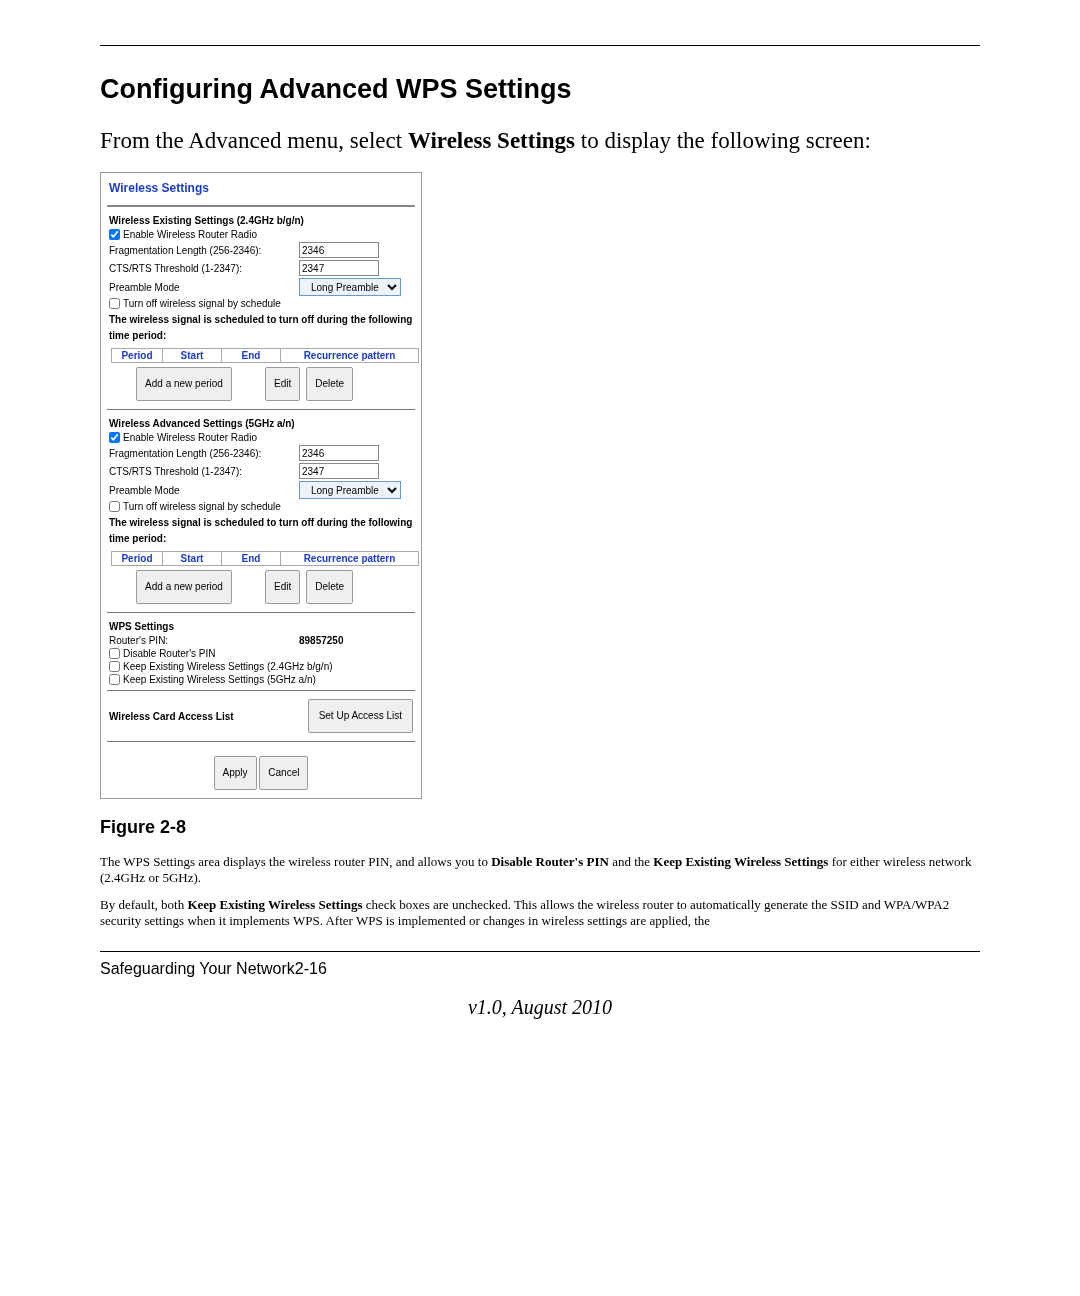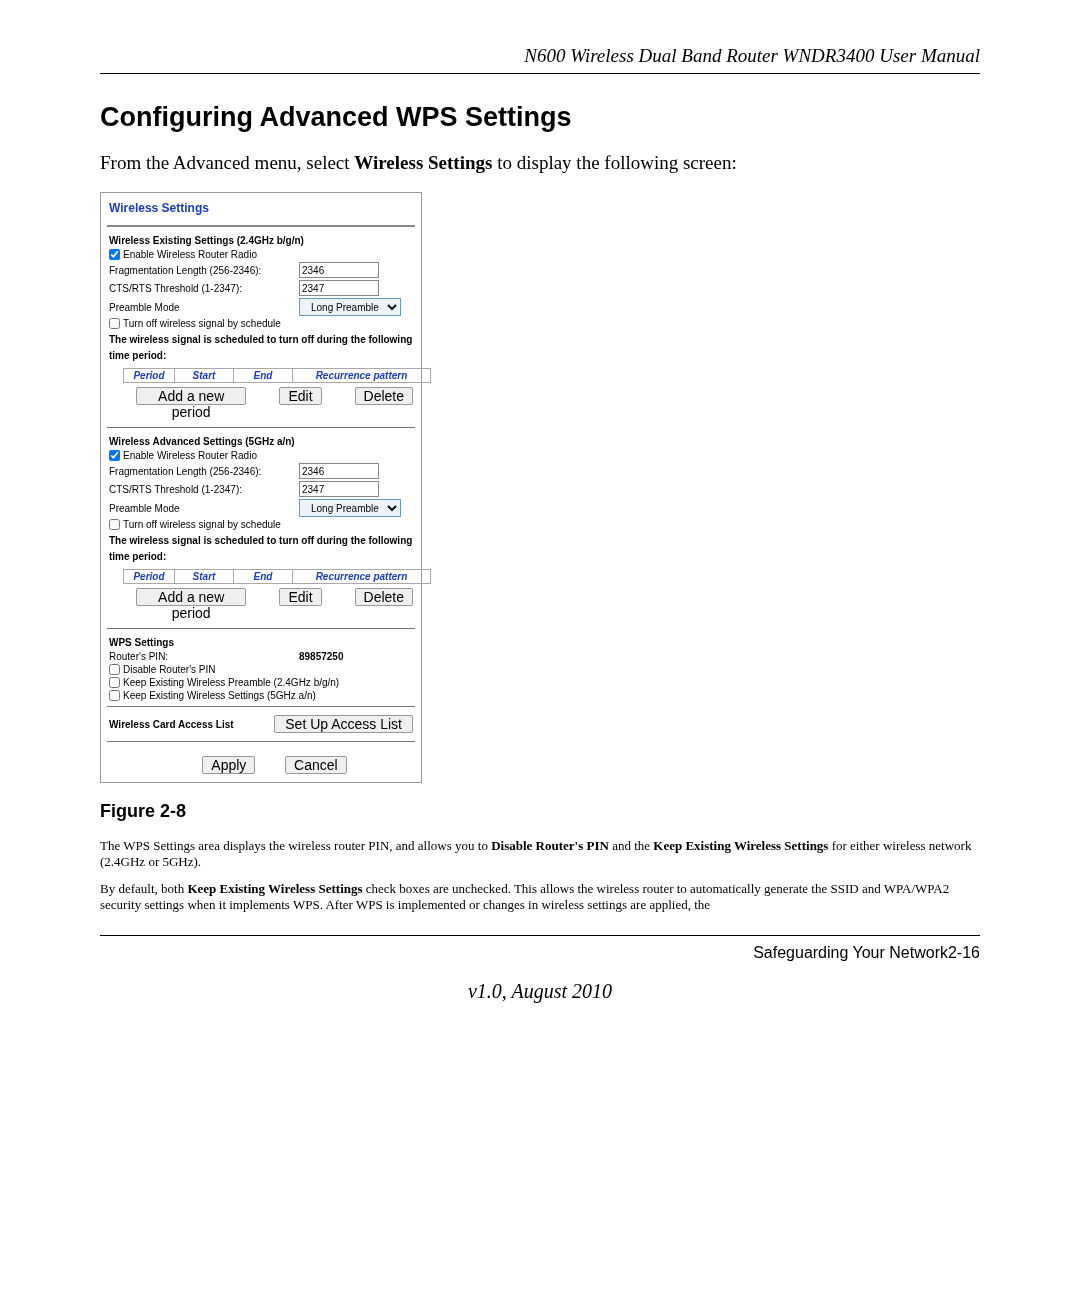--- a/index.html
+++ b/index.html
@@ -24,21 +24,21 @@
     border-top: 1.5px solid #000;
     margin: 0 0 28px 0;
   }
   h1.section-heading {
     font-family: Arial, Helvetica, sans-serif;
     font-size: 27px;
     font-weight: bold;
     margin: 6px 0 14px 0;
   }
   .intro {
-    font-size: 19px;
+    font-size: 23px;
     margin-bottom: 18px;
   }
 
   
   .shot {
     width: 322px;
     border: 1px solid #9a9a9a;
     font-family: Arial, Helvetica, sans-serif;
     font-size: 10px;
     color: #000;
@@ -98,40 +98,38 @@
     font-weight: bold;
     font-size: 10px;
     line-height: 16px;
     padding: 2px 2px;
   }
   table.sched {
     width: 100%;
     border: 1px solid #aaa;
     border-collapse: collapse;
     font-size: 10px;
-    margin: 2px 16px;
-    font-style: italic;
+    margin: 2px 4px;
   }
   table.sched th {
     color: #1a3bcf;
     font-weight: bold;
     border: 1px solid #aaa;
     padding: 1px 4px;
     text-align: center;
   }
   .btn {
-    font-size: 14px;
+    font-size: 10px;
     font-family: Arial, Helvetica, sans-serif;
     background: #efefef;
     border: 1px solid #999;
     border-radius: 2px;
     padding: 0 8px;
-    height: 18px;
+    height: 34px;
     line-height: 16px;
-    margin-left: 27px;
   }
   .sched-controls {
     display:flex;
     gap:6px;
     padding: 2px 2px 4px 2px;
   }
   .sched-controls .left-pair {
     width: 150px;
     text-align:center;
   }
@@ -172,37 +170,36 @@
   }
   .bodytext b { font-weight: bold; }
 
   .footer-rule {
     border-top: 1.5px solid #000;
     margin-top: 22px;
     padding-top: 8px;
   }
   .footerline {
     display:flex;
-    justify-content:flex-end;
+    justify-content:flex-start;
     font-family: Arial, Helvetica, sans-serif;
     font-size: 16px;
   }
   .version {
     text-align:center;
     font-style: italic;
     font-size: 20px;
     margin-top: 18px;
   }
 </style>
 </head>
 <body>
 
 <div class="page">
 
-  <div class="doc-header-text">N600 Wireless Dual Band Router WNDR3400 User Manual</div>
   <div class="hrule"></div>
 
   <h1 class="section-heading">Configuring Advanced WPS Settings</h1>
 
   <p class="intro">
     <span>From the Advanced menu, select </span><b>Wireless Settings</b><span> to display the following screen:</span>
   </p>
 
   <div class="shot">
     <div class="shot-title">Wireless Settings</div>
@@ -319,21 +316,21 @@
     <div class="row">
       <div class="left">Router's PIN:</div>
       <div class="right wps-pin" style="width:114px">89857250</div>
     </div>
     <div class="row">
       <input type="checkbox" class="cb" style="">
       <span>Disable Router's PIN</span>
     </div>
     <div class="row">
       <input type="checkbox" class="cb" style="">
-      <span>Keep Existing Wireless Preamble (2.4GHz b/g/n)</span>
+      <span>Keep Existing Wireless Settings (2.4GHz b/g/n)</span>
     </div>
     <div class="row">
       <input type="checkbox" class="cb" style="">
       <span>Keep Existing Wireless Settings (5GHz a/n)</span>
     </div>
 
     <div class="divider"></div>
 
     <div class="access-row">
       <span>Wireless Card Access List</span>

